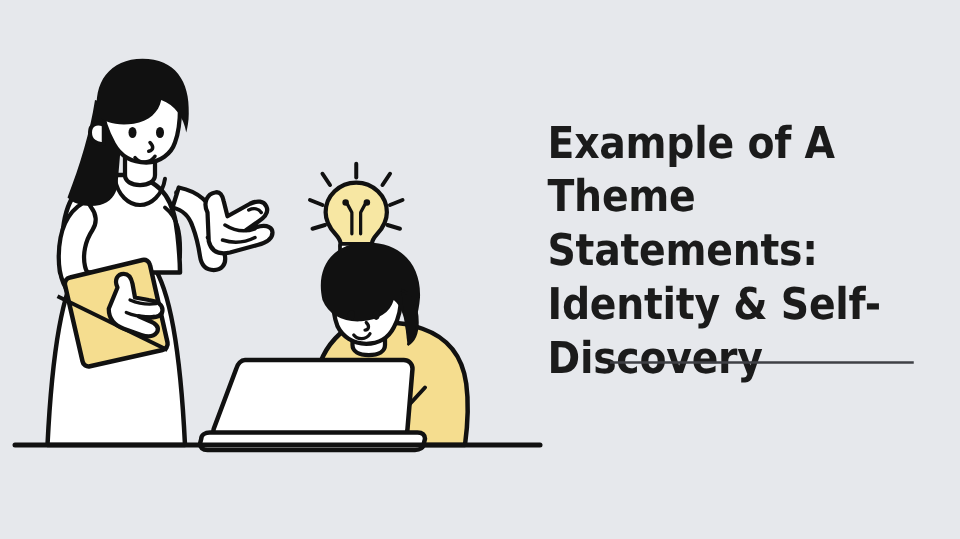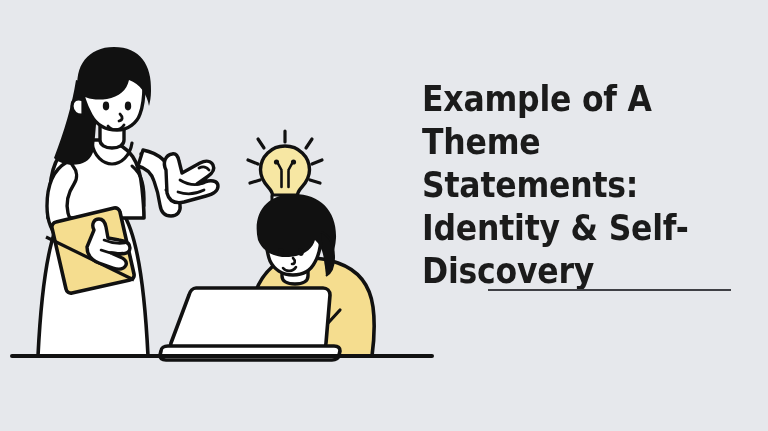--- a/index.html
+++ b/index.html
@@ -27,21 +27,21 @@
     height: 431px;
   }
   
   #title-block {
     position: absolute;
     left: 422px;
     top: 78px;
     width: 340px;
   }
   #page-title {
-    margin: 0;
+    margin: 16px;
     font-family: "DejaVu Sans Condensed", "Liberation Sans Narrow", "Liberation Sans", sans-serif;
     font-weight: bold;
     font-size: 35px;
     line-height: 43px;
     letter-spacing: -0.2px;
     color: #1b1b1b;
     white-space: pre-line;
   }
   #title-rule {
     position: absolute;

